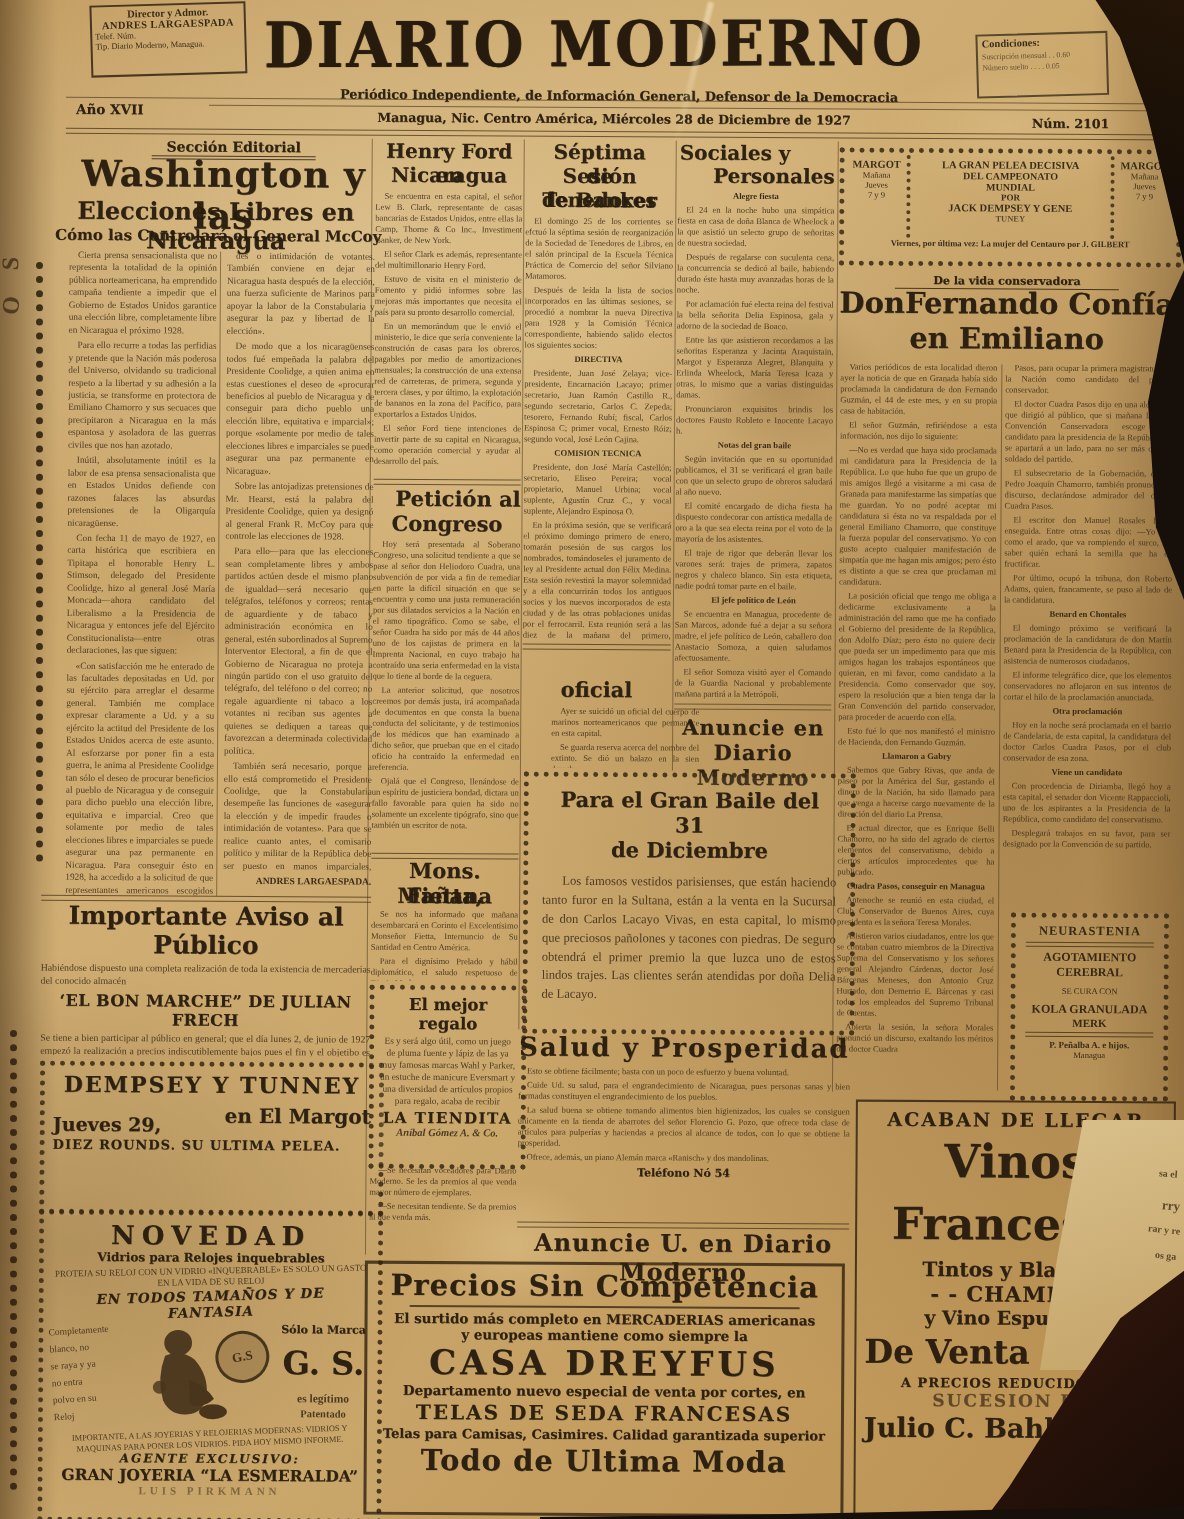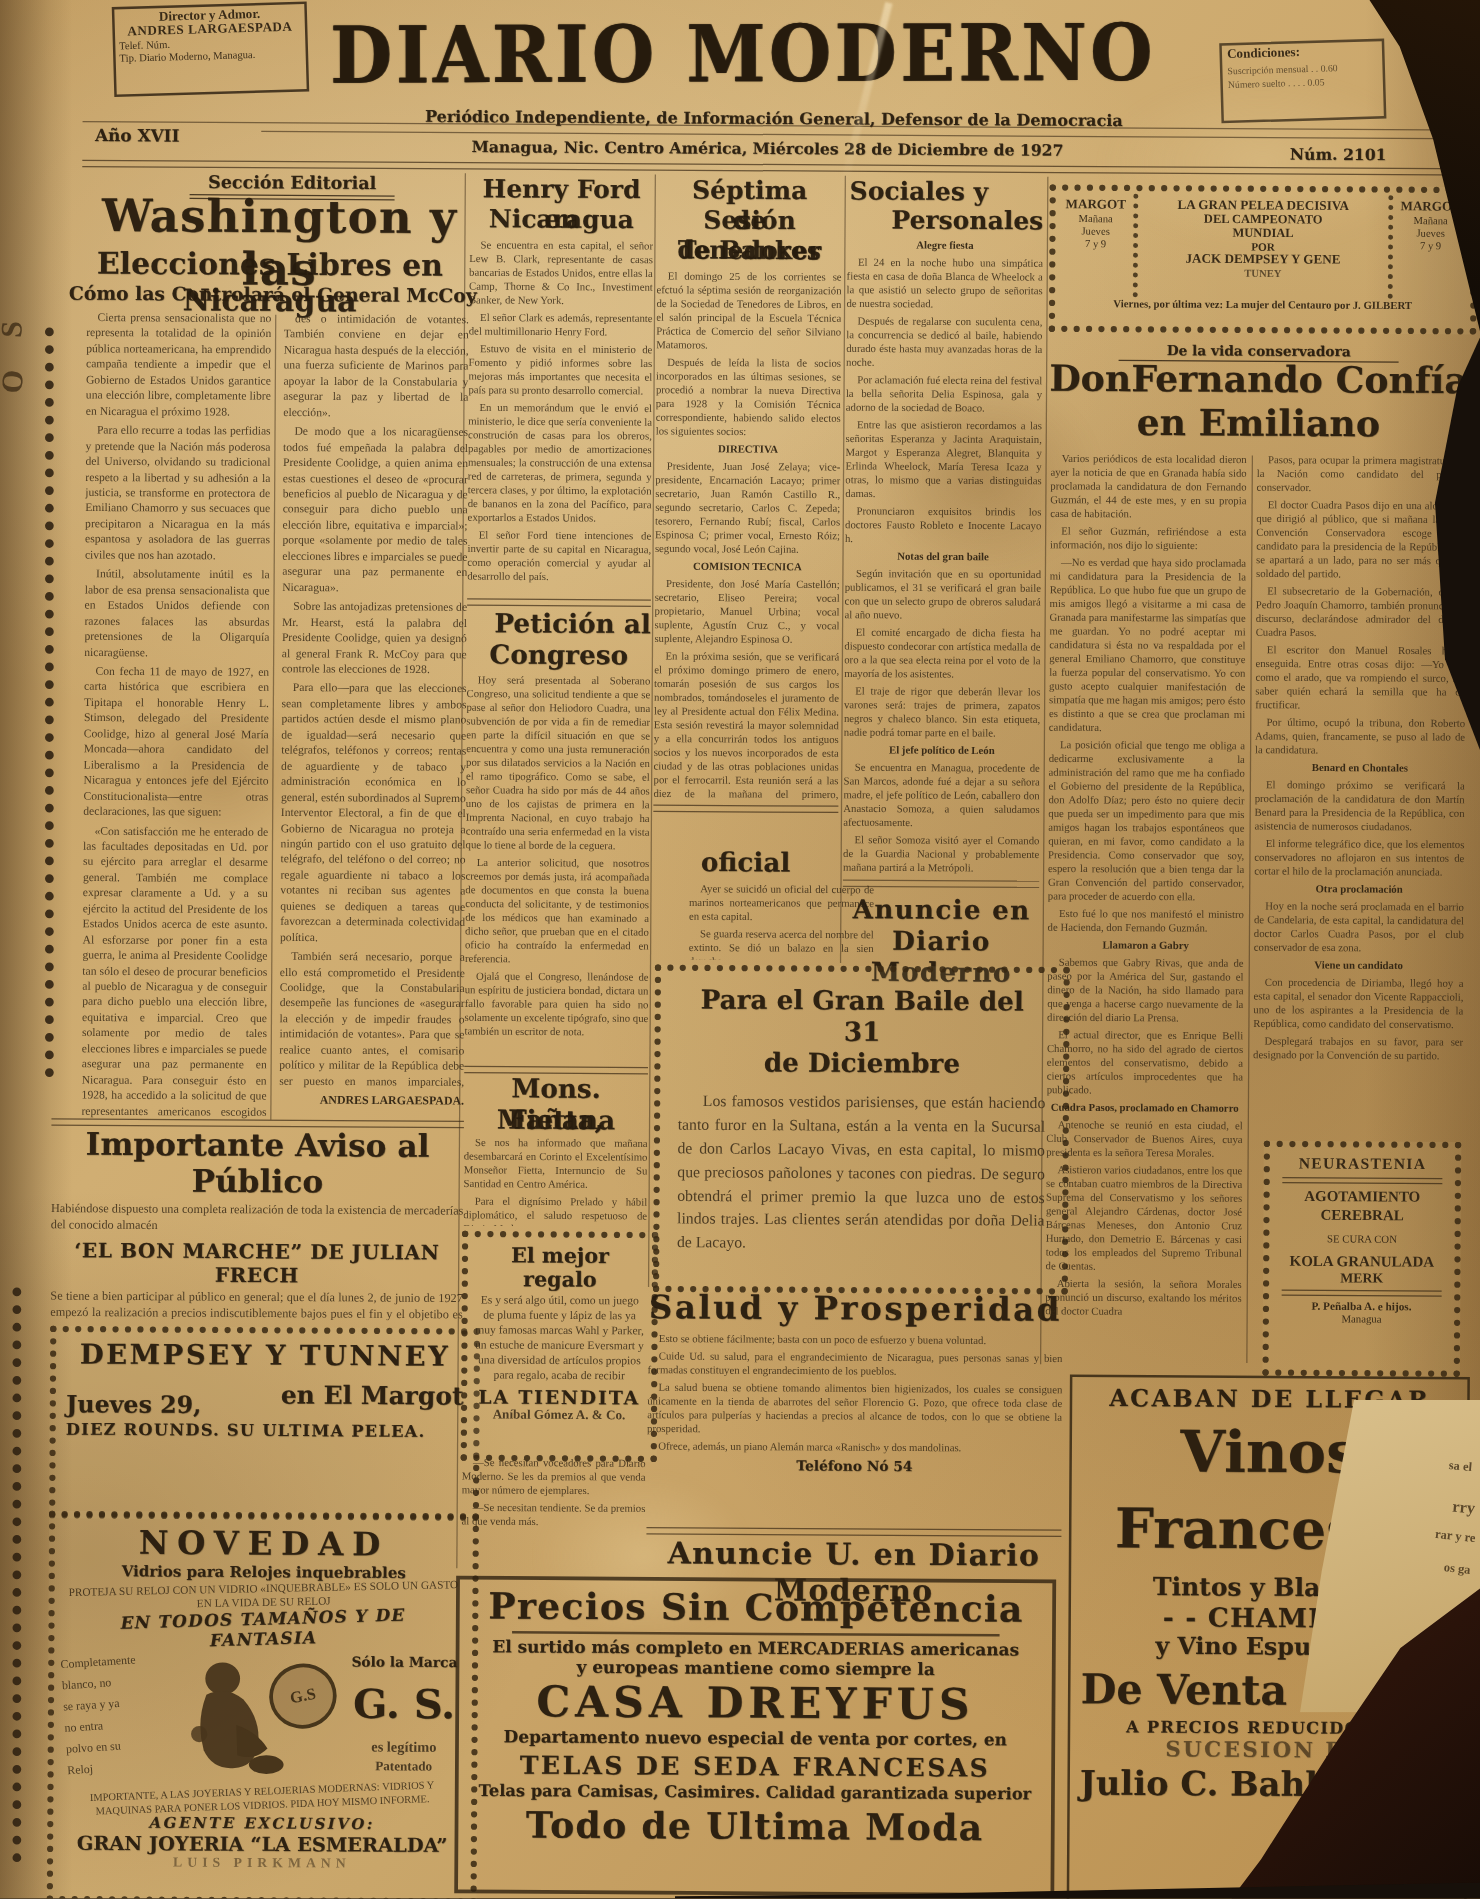--- a/index.html
+++ b/index.html
@@ -177,21 +177,21 @@
     <h2 class="blk hd ctr" style="left:372px;top:884px;width:147px;font-size:21px;">Mañana</h2>
     <div class="blk smaller jt ink2" style="left:372px;top:910px;width:147px;height:72px;overflow:hidden;">
       <p>Se nos ha informado que mañana desembarcará en Corinto el Excelentísimo Monseñor Fietta, Internuncio de Su Santidad en Centro América.</p>
       <p>Para el dignísimo Prelado y hábil diplomático, el saludo respetuoso de Diario Moderno.</p>
     </div>
 
     <div class="blk dotbox ctr" style="left:371px;top:986px;width:137px;height:164px;padding:5px;">
       <div class="hd" style="font-size:16.5px;">El mejor regalo</div>
       <div class="ink2" style="font-size:9.3px;line-height:1.3;margin-top:2px;">Es y será algo útil, como un juego de pluma fuente y lápiz de las ya muy famosas marcas Wahl y Parker, un estuche de manicure Eversmart y una diversidad de artículos propios para regalo, acaba de recibir</div>
       <div class="hd" style="font-size:15px;letter-spacing:1.5px;margin-top:2px;">LA TIENDITA</div>
-      <div class="ink2" style="font-size:10.5px;font-weight:bold;">Aníbal Gómez A. &amp; Co.</div>
+      <div class="ink2" style="font-size:10.5px;font-weight:bold;font-style:italic;">Aníbal Gómez A. &amp; Co.</div>
     </div>
 
     <div class="blk smaller jt ink2" style="left:372px;top:1166px;width:147px;height:90px;overflow:hidden;">
       <p>—Se necesitan voceadores para Diario Moderno.  Se les da premios al que venda mayor número de ejemplares.</p>
       <p>—Se necesitan tendiente.  Se da premios al que venda más.</p>
     </div>
 
     <h2 class="blk hd ctr" style="left:522px;top:140px;width:148px;font-size:20px;">Séptima Sesión</h2>
     <h2 class="blk hd ctr" style="left:522px;top:164px;width:148px;font-size:20px;">de Tenedores</h2>
     <h2 class="blk hd ctr" style="left:522px;top:188px;width:148px;font-size:20px;">de Banker</h2>
@@ -297,21 +297,21 @@
 
     <div class="blk smaller jt ink2" style="left:838px;top:360px;width:157px;height:728px;overflow:hidden;">
       <p>Varios periódicos de esta localidad dieron ayer la noticia de que en Granada había sido proclamada la candidatura de don Fernando Guzmán, el 44 de este mes, y en su propia casa de habitación.</p>
       <p>El señor Guzmán, refiriéndose a esta información, nos dijo lo siguiente:</p>
       <p>—No es verdad que haya sido proclamada mi candidatura para la Presidencia de la República. Lo que hubo fue que un grupo de mis amigos llegó a visitarme a mi casa de Granada para manifestarme las simpatías que me guardan. Yo no podré aceptar mi candidatura si ésta no va respaldada por el general Emiliano Chamorro, que constituye la fuerza popular del conservatismo. Yo con gusto acepto cualquier manifestación de simpatía que me hagan mis amigos; pero ésto es distinto a que se crea que proclaman mi candidatura.</p>
       <p>La posición oficial que tengo me obliga a dedicarme exclusivamente a la administración del ramo que me ha confiado el Gobierno del presidente de la República, don Adolfo Díaz; pero ésto no quiere decir que pueda ser un impedimento para que mis amigos hagan los trabajos espontáneos que quieran, en mi favor, como candidato a la Presidencia. Como conservador que soy, espero la resolución que a bien tenga dar la Gran Convención del partido conservador, para proceder de acuerdo con ella.</p>
       <p>Esto fué lo que nos manifestó el ministro de Hacienda, don Fernando Guzmán.</p>
       <p class="sh">Llamaron a Gabry</p>
       <p>Sabemos que Gabry Rivas, que anda de paseo por la América del Sur, gastando el dinero de la Nación, ha sido llamado para que venga a hacerse cargo nuevamente de la dirección del diario La Prensa.</p>
       <p>El actual director, que es Enrique Belli Chamorro, no ha sido del agrado de ciertos elementos del conservatismo, debido a ciertos artículos improcedentes que ha publicado.</p>
-      <p class="sh">Cuadra Pasos, proclamado en Chamorro</p>
+      <p class="sh">Cuadra Pasos, conseguir en Managua</p>
       <p>Antenoche se reunió en esta ciudad, el Club Conservador de Buenos Aires, cuya presidenta es la señora Teresa Morales.</p>
       <p>Asistieron varios ciudadanos, entre los que se contaban cuatro miembros de la Directiva Suprema del Conservatismo y los señores general Alejandro Cárdenas, doctor José Bárcenas Meneses, don Antonio Cruz Hurtado, don Demetrio E. Bárcenas y casi todos los empleados del Supremo Tribunal de Cuentas.</p>
       <p>Abierta la sesión, la señora Morales pronunció un discurso, exaltando los méritos del doctor Cuadra</p>
     </div>
     <div class="vrule" style="left:999px;top:362px;height:726px;"></div>
     <div class="blk smaller jt ink2" style="left:1003px;top:360px;width:168px;height:542px;overflow:hidden;">
       <p>Pasos, para ocupar la primera magistratura de la Nación  como candidato del partido conservador.</p>
       <p>El doctor Cuadra Pasos dijo en una alocución que dirigió al público, que si mañana la Gran Convención Conservadora escoge otro candidato para la presidencia de la República, él se apartará a un lado, para no ser más que un soldado del partido.</p>
       <p>El subsecretario de la Gobernación, doctor Pedro Joaquín Chamorro, también pronunció un discurso, declarándose admirador del doctor Cuadra Pasos.</p>
       <p>El escritor don Manuel Rosales habló enseguida. Entre otras cosas dijo: —Yo soy como el arado, que va rompiendo el surco, sin saber quién echará la semilla que ha de fructificar.</p>

